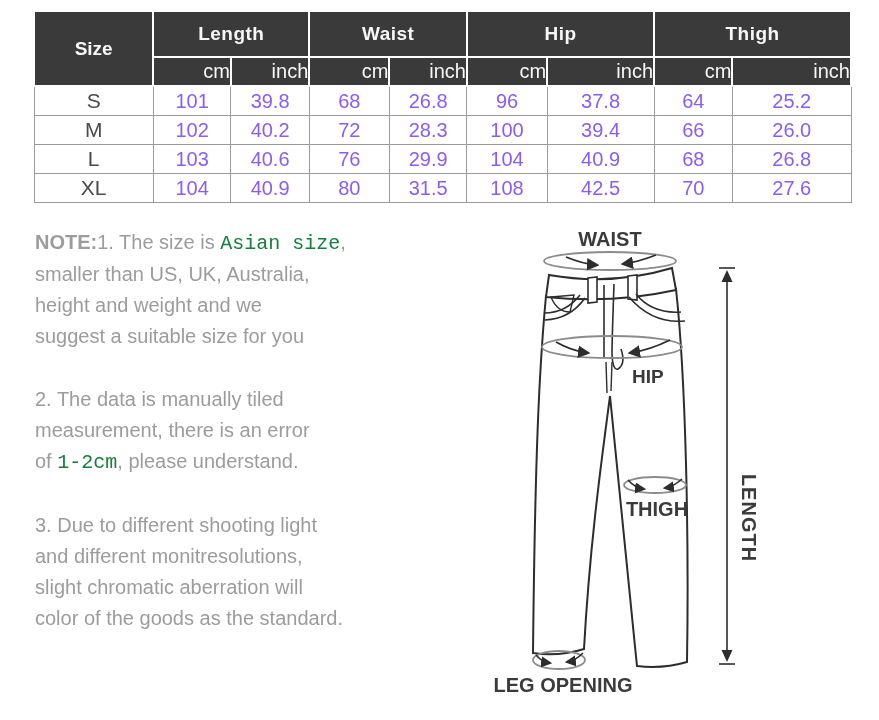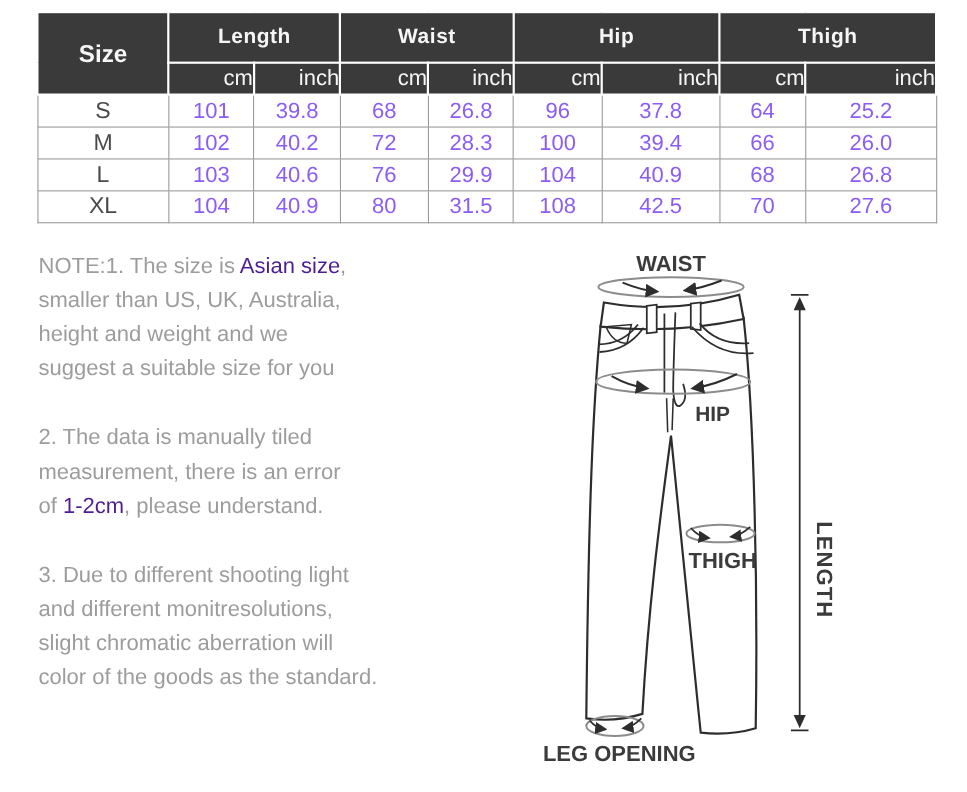--- a/index.html
+++ b/index.html
@@ -10,37 +10,37 @@
   
   table.size-table{
     position:absolute;left:33px;top:10px;width:819px;
     border-collapse:collapse;table-layout:fixed;
     border:1px solid #9b9b9b;
   }
   .size-table th,.size-table td{text-align:center;padding:0;vertical-align:middle;}
   .size-table thead th{
     background:#3a3a3a;color:#f6f6f6;border:2px solid #ffffff;
   }
-  .size-table th.corner{font-size:22px;font-weight:bold;}
+  .size-table th.corner{font-size:19px;font-weight:bold;}
   .size-table th.group{font-size:19px;font-weight:bold;height:44px;letter-spacing:.5px;}
   .size-table th.unit{font-size:20px;font-weight:normal;height:27px;text-align:right;}
   .size-table tbody td{
     background:#fff;border:1px solid #9b9b9b;height:28px;
     font-size:20px;color:#8b5cf6;
   }
   .size-table tbody td.size-col{color:#4a4a4a;font-size:21px;}
   
   .notes{
     position:absolute;left:35px;top:227px;width:400px;
     color:#9c9c9c;font-size:20px;line-height:31px;
   }
   .note-para{margin:0 0 32px 0;}
   .note-line{white-space:nowrap;}
-  .notes .red{color:#4c1d95;}
-  .notes .bold{font-weight:normal;text-align:center;}
+  .notes .red{color:#15803d;font-family:Liberation Mono, monospace;}
+  .notes .bold{font-weight:bold;text-align:center;}
   
   .diagram{position:absolute;left:440px;top:225px;width:439px;height:495px;}
   .diagram text{
     font-family:"Liberation Sans",sans-serif;font-weight:bold;fill:#3b3b3b;
   }
 </style>
 </head>
 <body>
 
 <div class="page">

